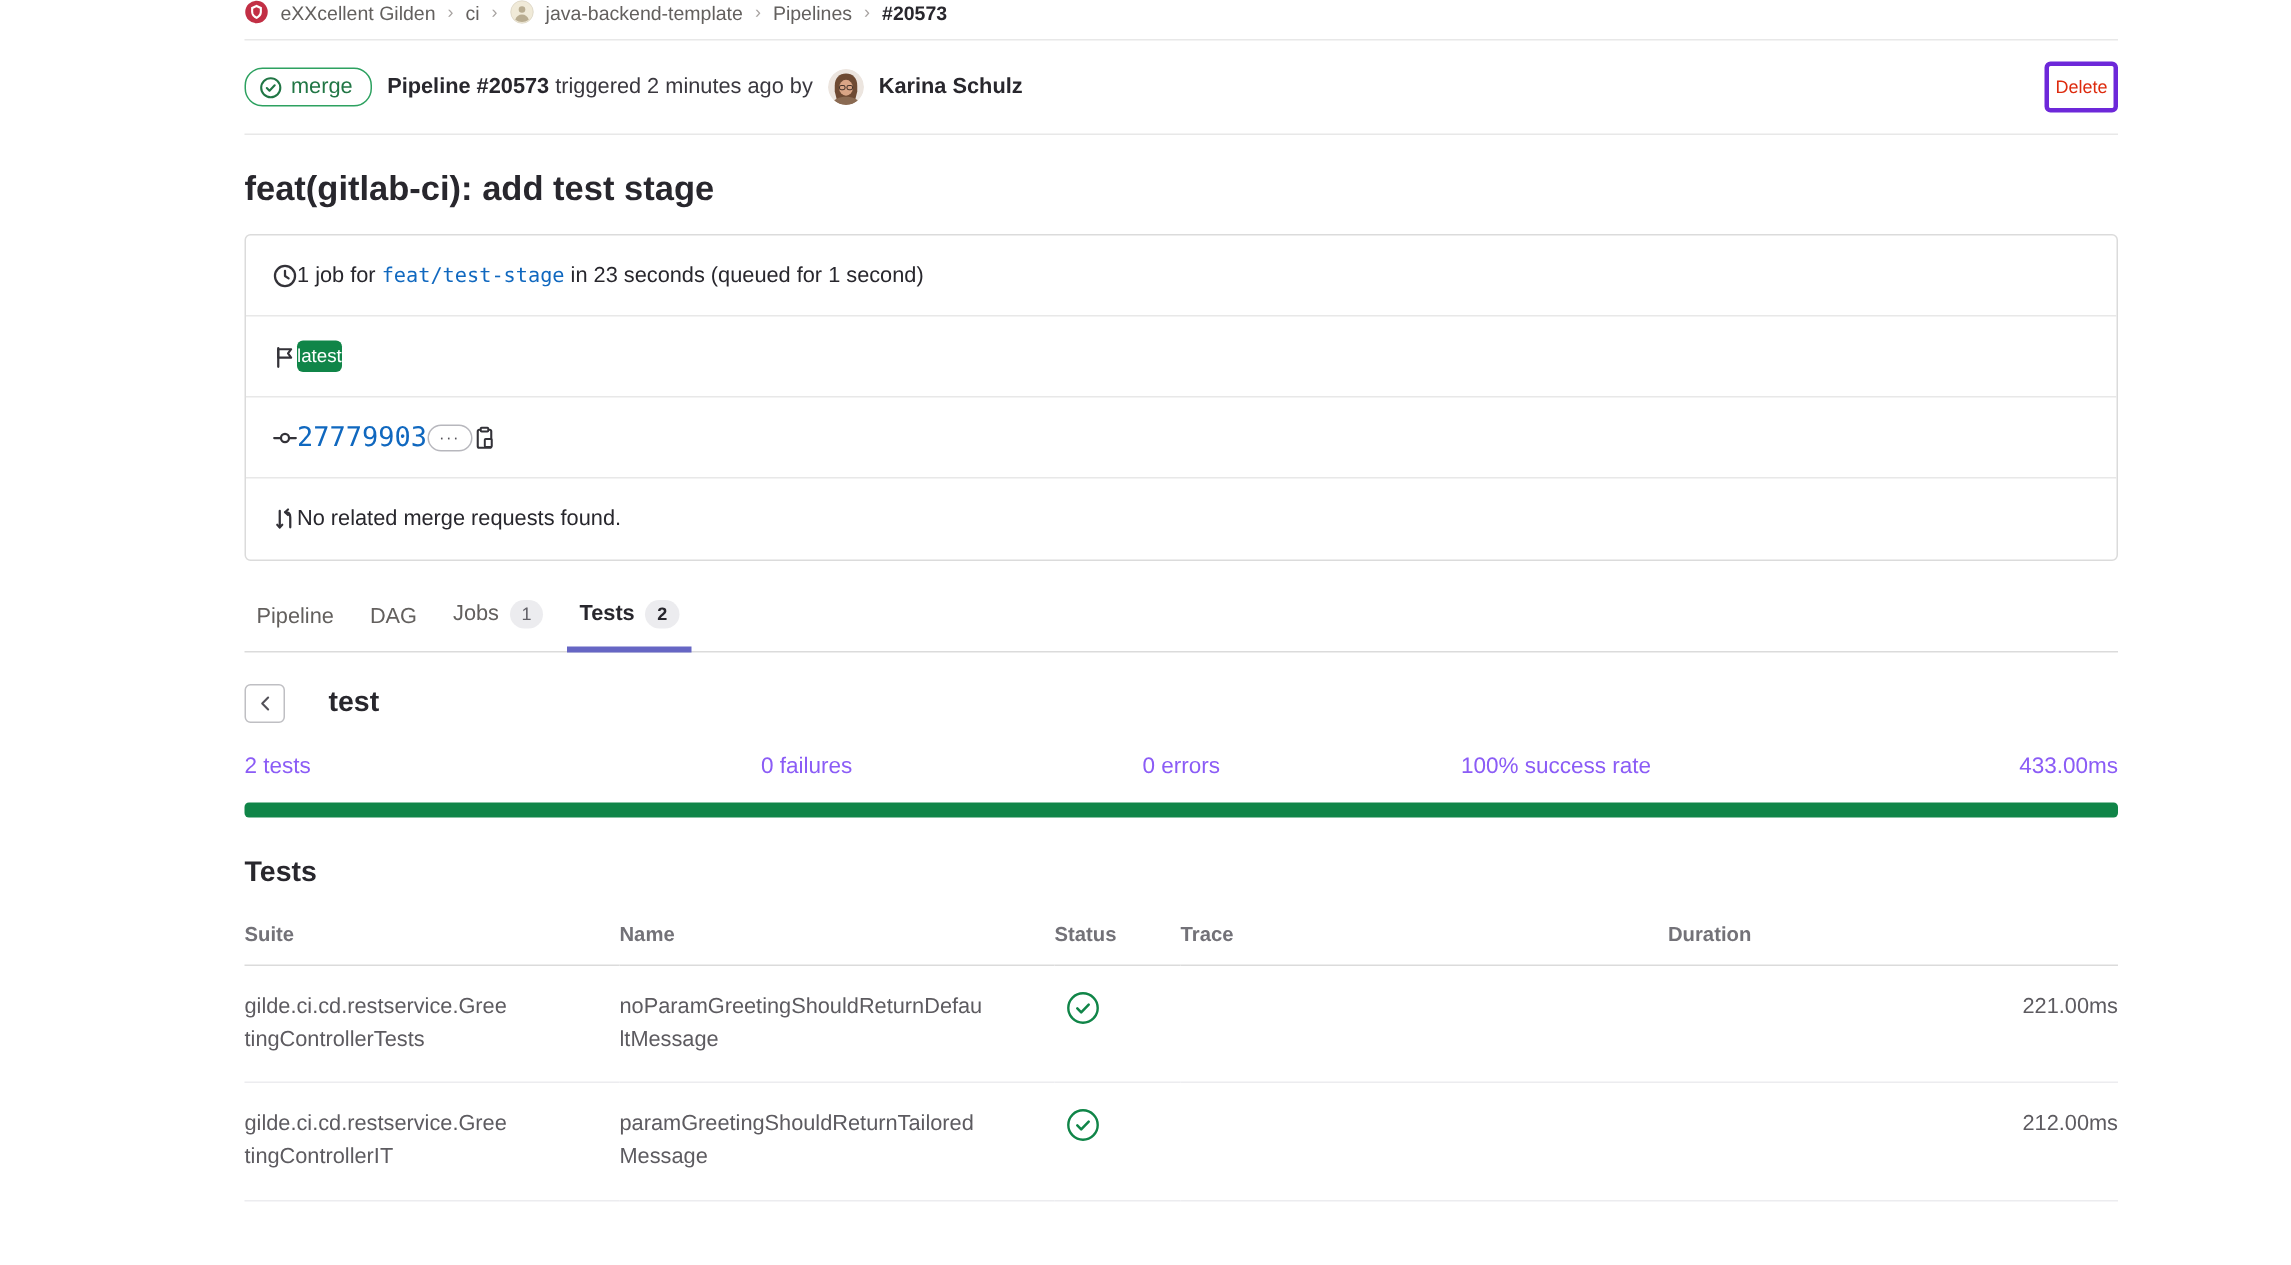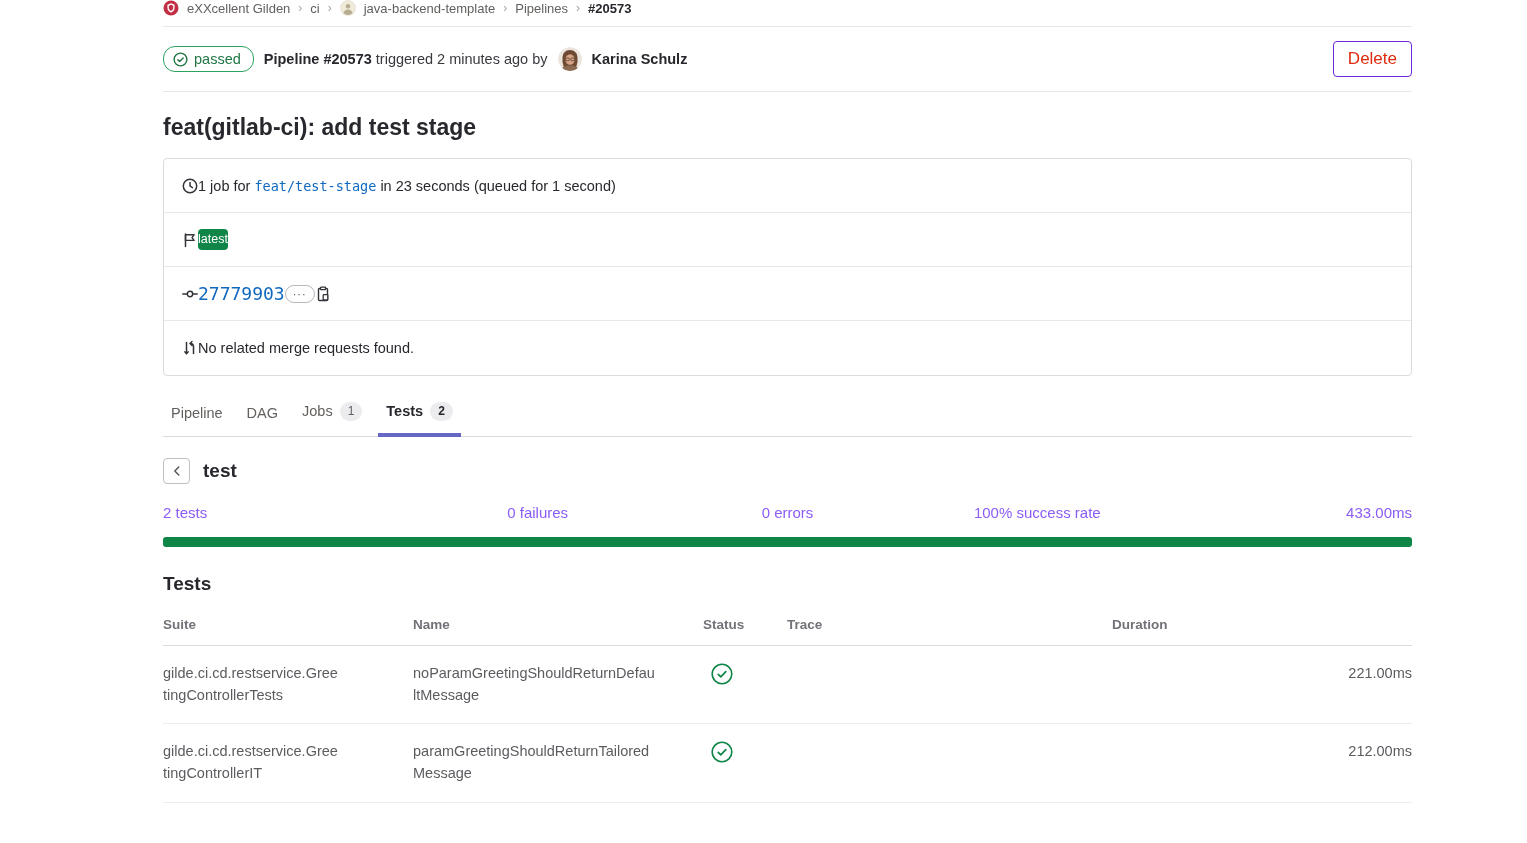--- a/index.html
+++ b/index.html
@@ -30,22 +30,22 @@
   .status-badge {
     display: inline-flex; align-items: center; gap: 6px;
     border: 1px solid #2da160; color: #217645; background: #fff;
     border-radius: 12px; padding: 4px 12px 4px 9px;
     font-size: 14.5px; cursor: pointer;
   }
   .header-text { color: #3a383f; }
   .header-text b, .author-name { font-weight: bold; color: #28272d; }
   .avatar { width: 24px; height: 24px; border-radius: 50%; overflow: hidden; display: inline-flex; cursor: pointer; }
   .delete-btn {
-    margin-left: auto; background: #fff; border: 1px solid #6d28d9; color: #dd2b0e;
-    border-radius: 4px; padding: 7px 14px; font-size: 17px;
+    margin-left: auto; background: #fff; border: 3px solid #6d28d9; color: #dd2b0e;
+    border-radius: 4px; padding: 7px 4px; font-size: 12px;
     font-family: "Liberation Sans", sans-serif; cursor: pointer;
   }
 
   
   .page-title { font-size: 23px; font-weight: bold; color: #28272d; margin: 22px 0 17px; }
 
   
   .info-box { border: 1px solid #dbdbdb; border-radius: 4px; }
   .info-row {
     display: flex; align-items: center; 
@@ -86,21 +86,21 @@
   }
   .tab.active .count-pill { color: #28272d; font-weight: bold; }
 
   
   .suite-header { display: flex; align-items: center; gap: 13px; margin: 21px 0 20px; }
   .back-btn {
     width: 27px; height: 26px; border: 1px solid #bfbfc3; border-radius: 4px;
     background: #fff; display: inline-flex; align-items: center; justify-content: center;
     cursor: pointer; color: #535158;
   }
-  .suite-name { font-size: 19px; font-weight: bold; color: #28272d; }
+  .suite-name { font-size: 19px; font-weight: bold; color: #28272d; margin-left: 16px; }
 
   
   .stats-row { display: flex; color: #8b5cf6; font-size: 15px; align-items: center; }
   .stat { flex: 1; text-align: center; }
   .stat:first-child { text-align: left; }
   .stat:last-child { text-align: right; }
   .progress-bar { height: 10px; border-radius: 3px; background: #108548; margin-top: 16px; }
 
   
   .tests-heading { font-size: 19px; font-weight: bold; color: #28272d; margin: 26px 0 8px; }
@@ -154,21 +154,21 @@
   </div>
 
   <div class="container header-row">
     <a class="status-badge">
       <span class="icon16" style="width:15px;height:15px;">
         <svg viewBox="0 0 16 16" fill="none">
             <circle cx="8" cy="8" r="6.8" stroke="#217645" stroke-width="1.5"></circle>
             <path d="M5.2 8.2l1.9 1.9 3.7-3.8" stroke="#217645" stroke-width="1.5" stroke-linecap="round" stroke-linejoin="round"></path>
           </svg>
       </span>
-      <span>passed</span>
+      <span>merge</span>
     </a>
     <span class="header-text">
       <b>Pipeline #20573</b>
       <span>triggered 2 minutes ago by</span>
     </span>
     <span class="avatar">
       <svg viewBox="0 0 24 24">
           <defs>
             <clipPath id="avclip">
               <circle cx="12" cy="12" r="12"></circle>

